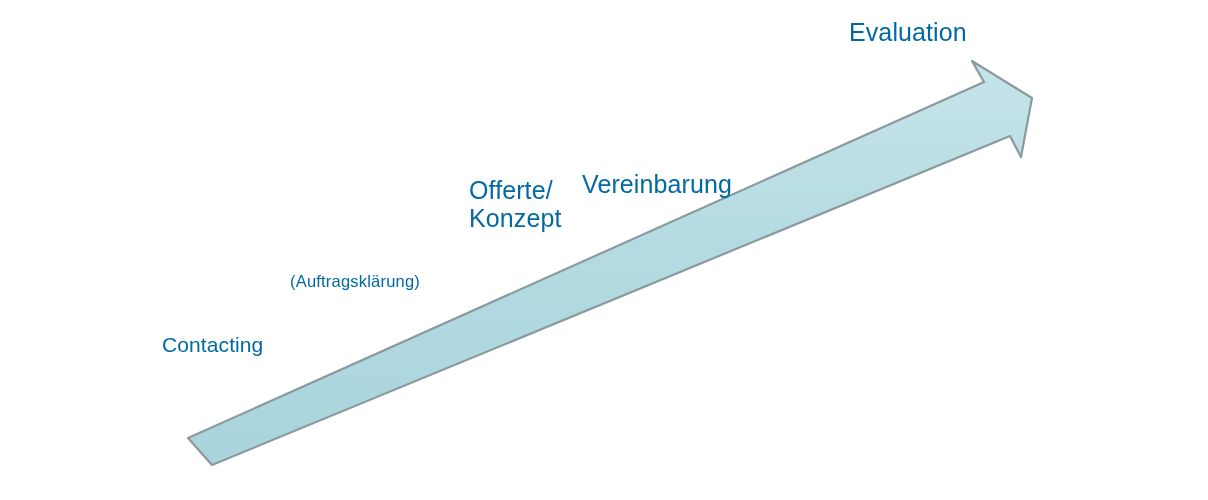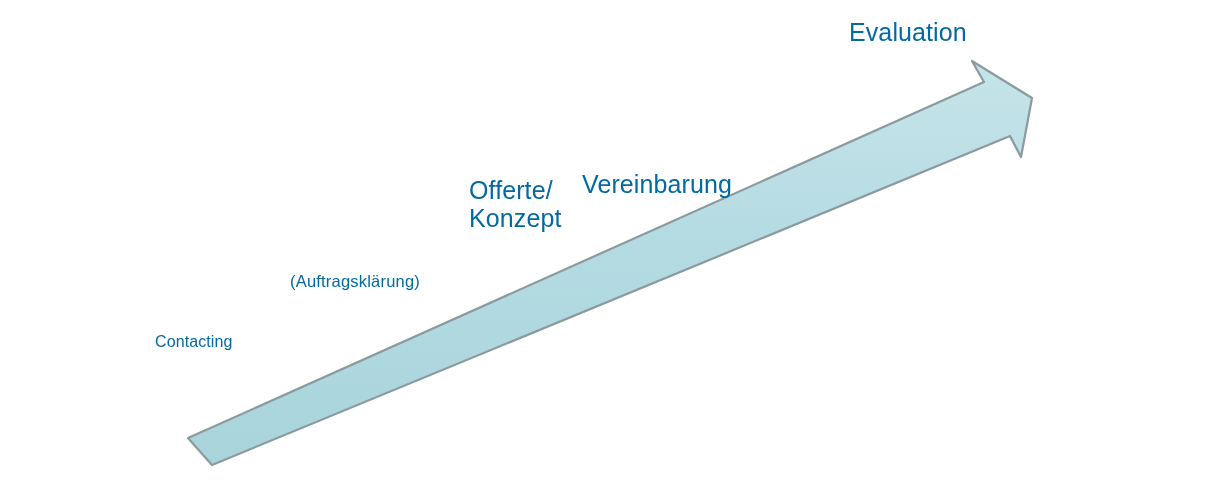--- a/index.html
+++ b/index.html
@@ -27,23 +27,23 @@
   }
   .stage-label {
     position: absolute;
     color: #0369a1;
     white-space: pre;
     line-height: 1.12;
     letter-spacing: 0.1px;
     -webkit-font-smoothing: antialiased;
   }
   #label-contacting {
-    left: 155px;
+    left: 162px;
     top: 333px;
-    font-size: 16px;
+    font-size: 21px;
   }
   #label-contracting {
     left: 291px;
     top: 243px;
     font-size: 25px;
   }
   #label-contracting-sub {
     left: 290px;
     top: 272px;
     font-size: 16.5px;

